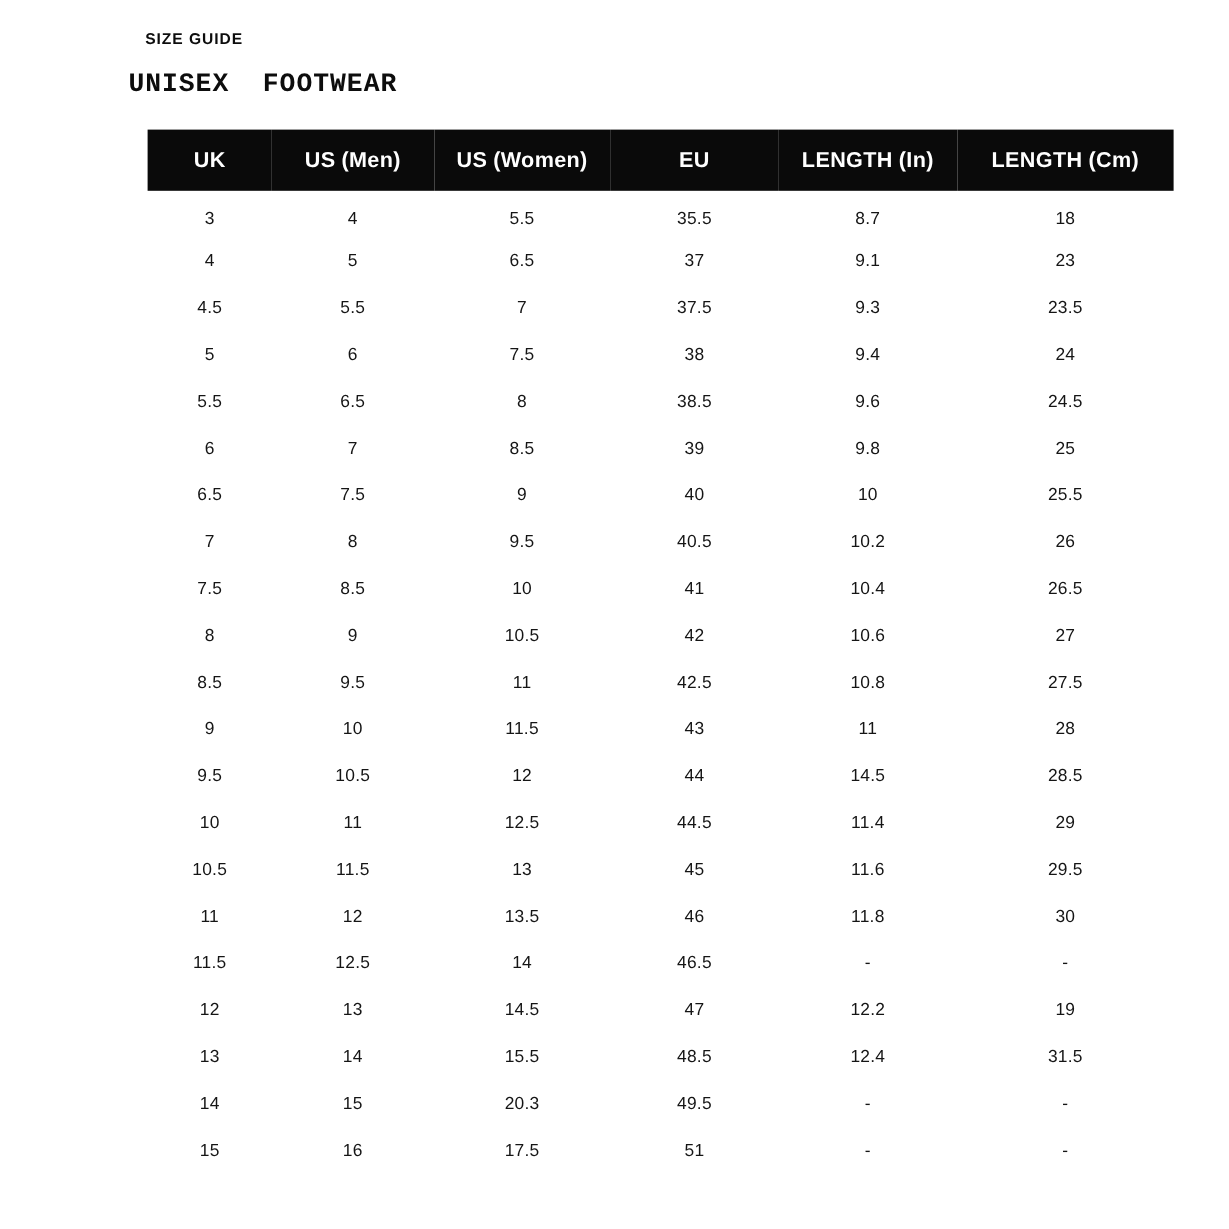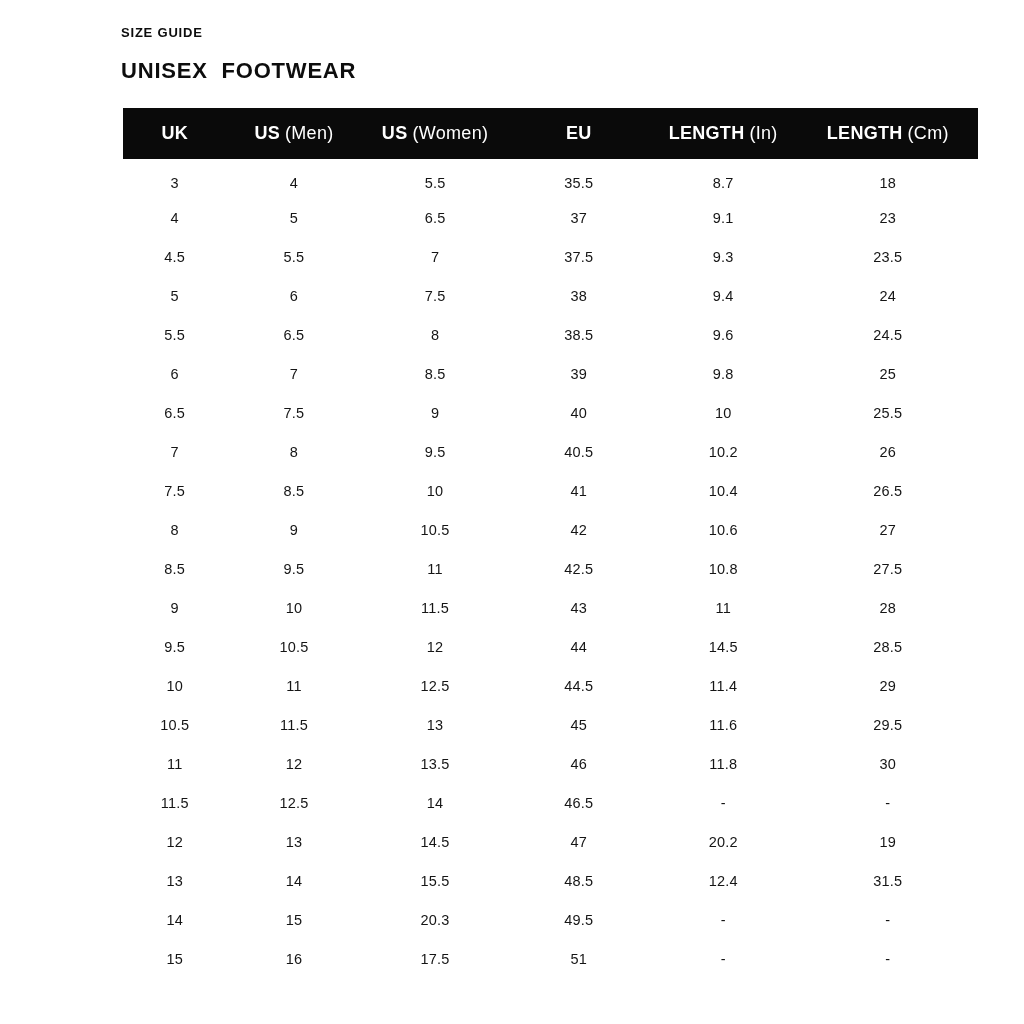--- a/index.html
+++ b/index.html
@@ -20,27 +20,28 @@
     position: absolute;
     left: 86px;
     top: 25px;
     font-size: 13px;
     font-weight: 700;
     letter-spacing: 0.8px;
     color: #0d0d0d;
   }
   .title {
     position: absolute;
-    left: 86px;
+    left: 72px;
     top: 58px;
     font-size: 22px;
     font-weight: 700;
     letter-spacing: 0.8px;
     color: #0d0d0d;
     white-space: pre;
+    font-family: Liberation Mono, monospace;
   }
   table.size-table {
     position: absolute;
     left: 88px;
     top: 108px;
     width: 855px;
     border-collapse: collapse;
     table-layout: fixed;
   }
   col.c1 { width: 12.1%; }
@@ -55,21 +56,21 @@
     height: 36px;
     font-size: 18px;
     font-weight: 400;
     text-align: center;
     vertical-align: middle;
     white-space: nowrap;
     letter-spacing: 0.3px;
     padding: 15px;
   }
   thead th .hdr-bold { font-weight: 700; }
-  thead th .hdr-normal { font-weight: 400; margin-left: 5px; text-align: center; }
+  thead th .hdr-normal { font-weight: 700; margin-left: 5px; text-align: center; }
   thead th .hdr-normal:empty { margin-left: 0; }
   tbody td {
     height: 39px;
     font-size: 14.5px;
     color: #151515;
     text-align: center;
     vertical-align: middle;
     padding: 0;
     letter-spacing: 0.2px;
   }
@@ -249,21 +250,21 @@
           <td>14</td>
           <td>46.5</td>
           <td>-</td>
           <td>-</td>
         </tr>
         <tr>
           <td>12</td>
           <td>13</td>
           <td>14.5</td>
           <td>47</td>
-          <td>20.2</td>
+          <td>12.2</td>
           <td>19</td>
         </tr>
         <tr>
           <td>13</td>
           <td>14</td>
           <td>15.5</td>
           <td>48.5</td>
           <td>12.4</td>
           <td>31.5</td>
         </tr>

